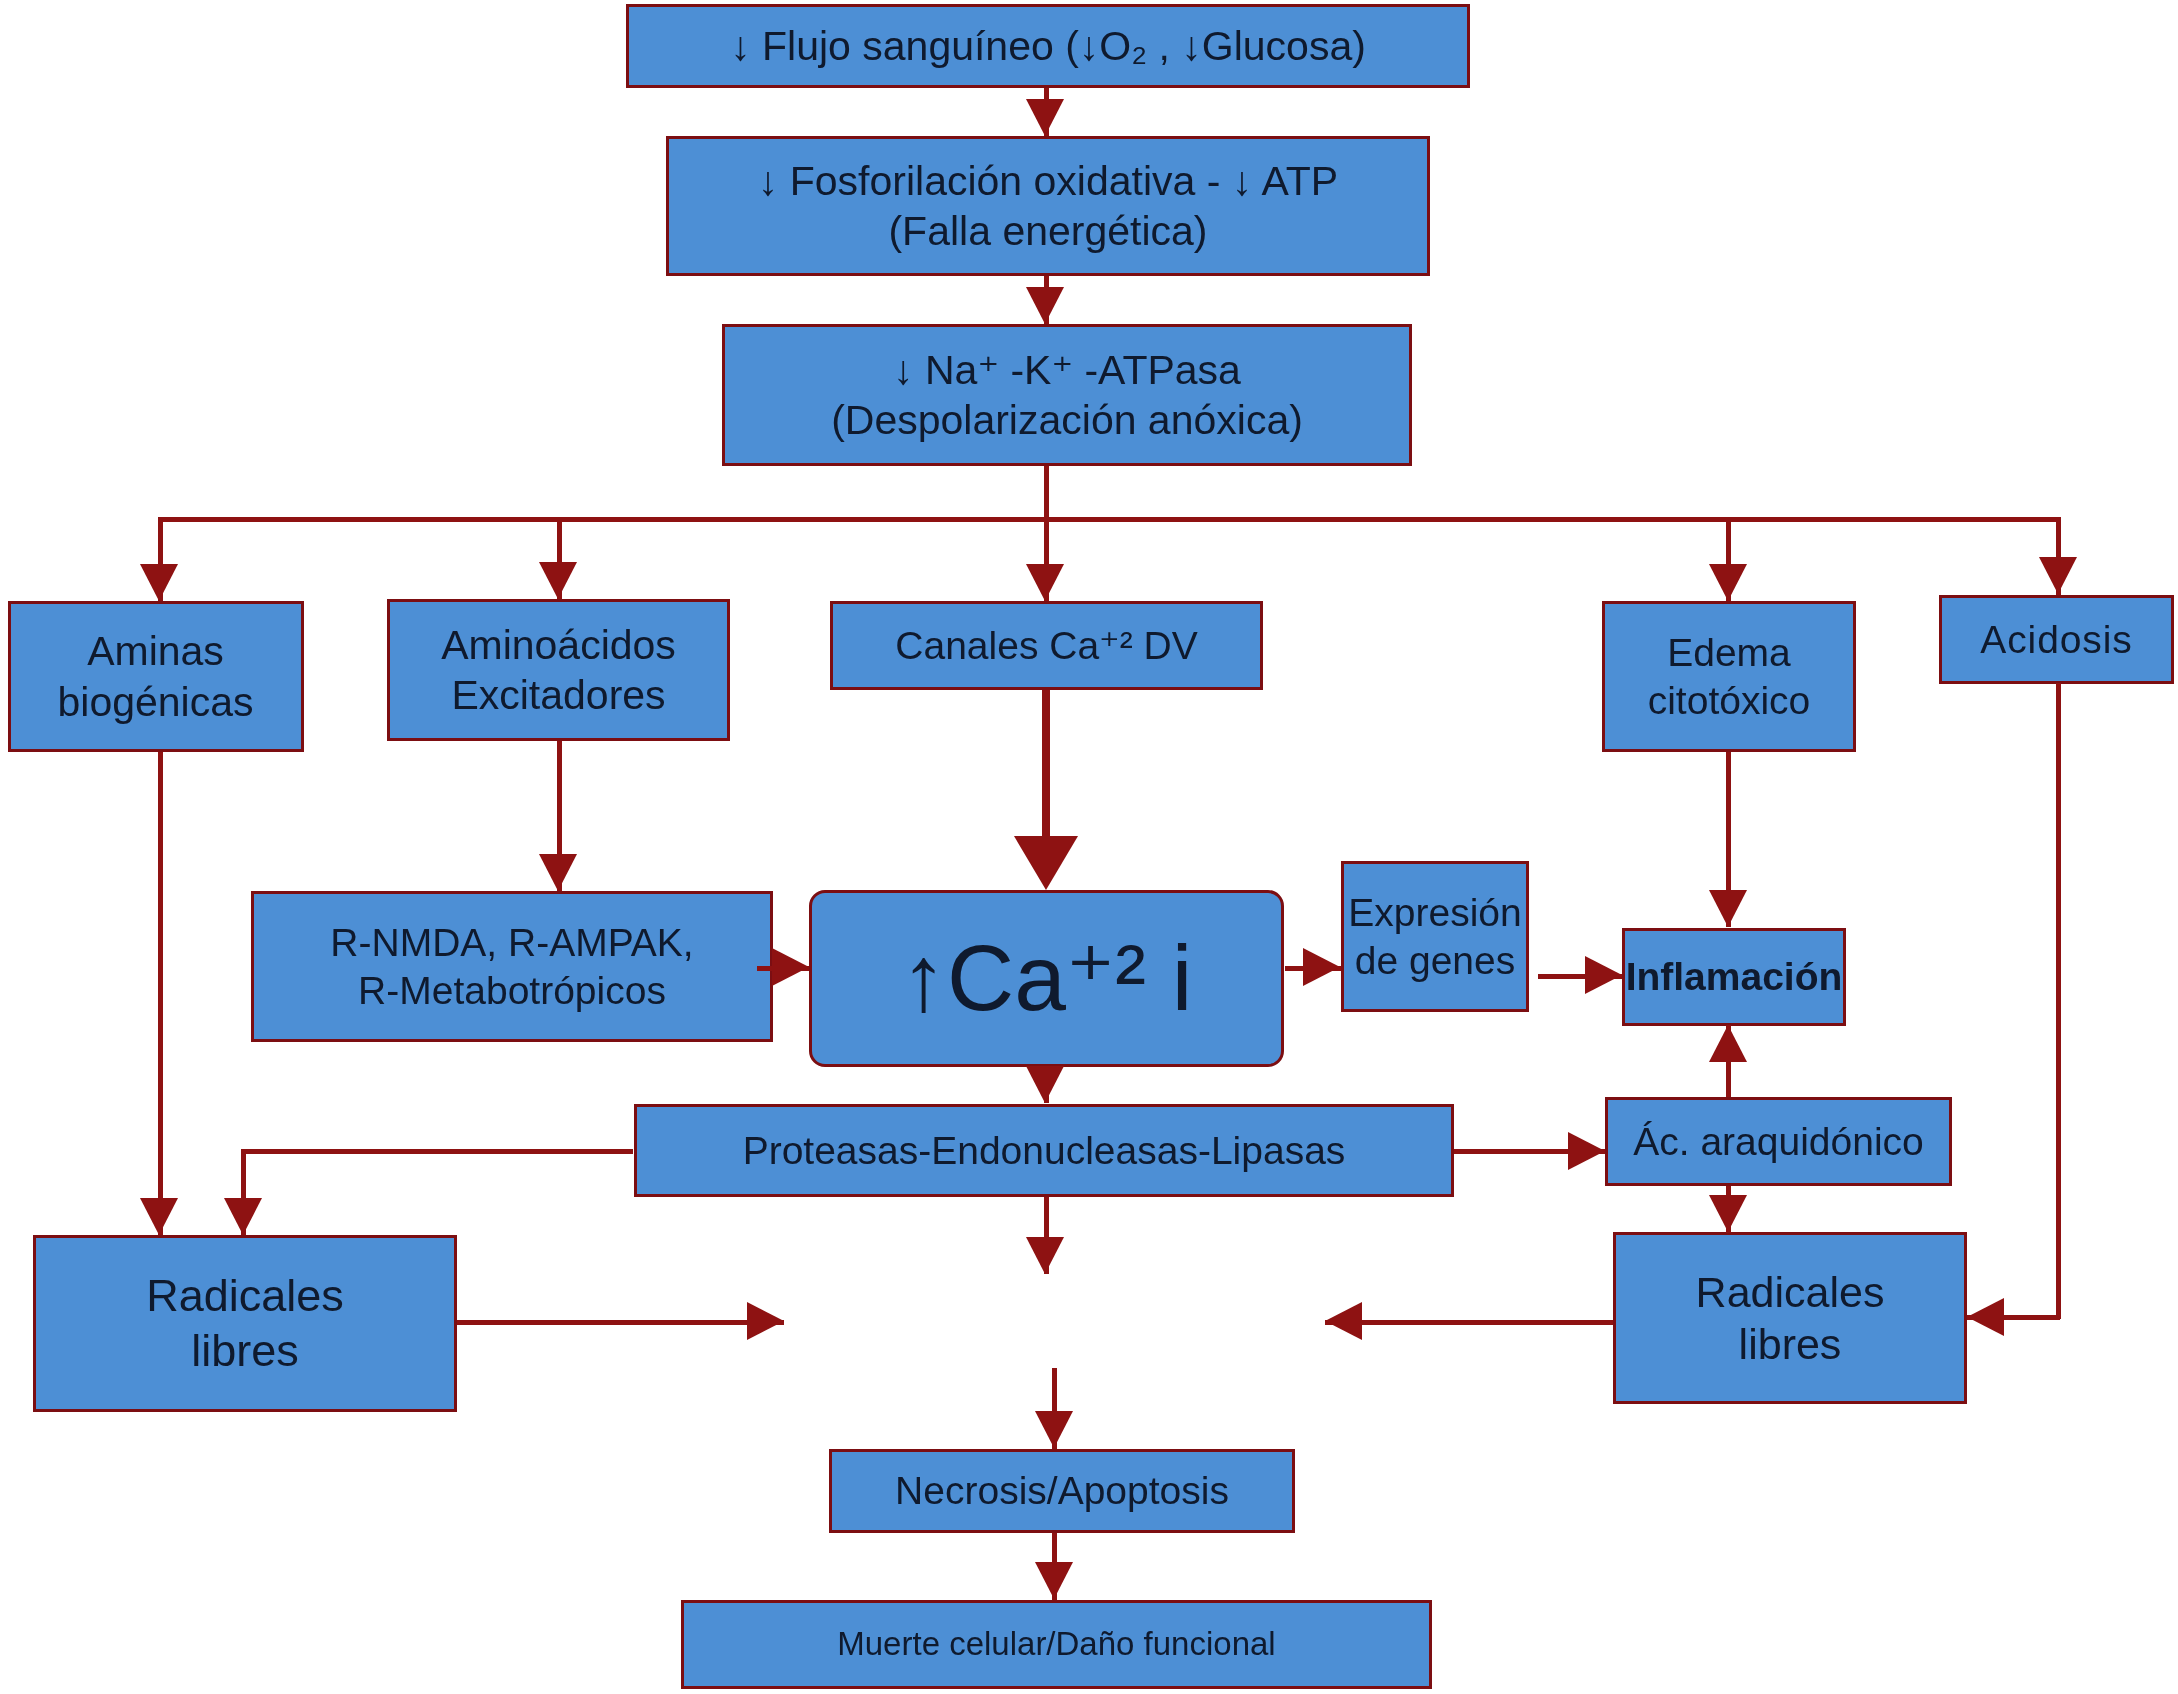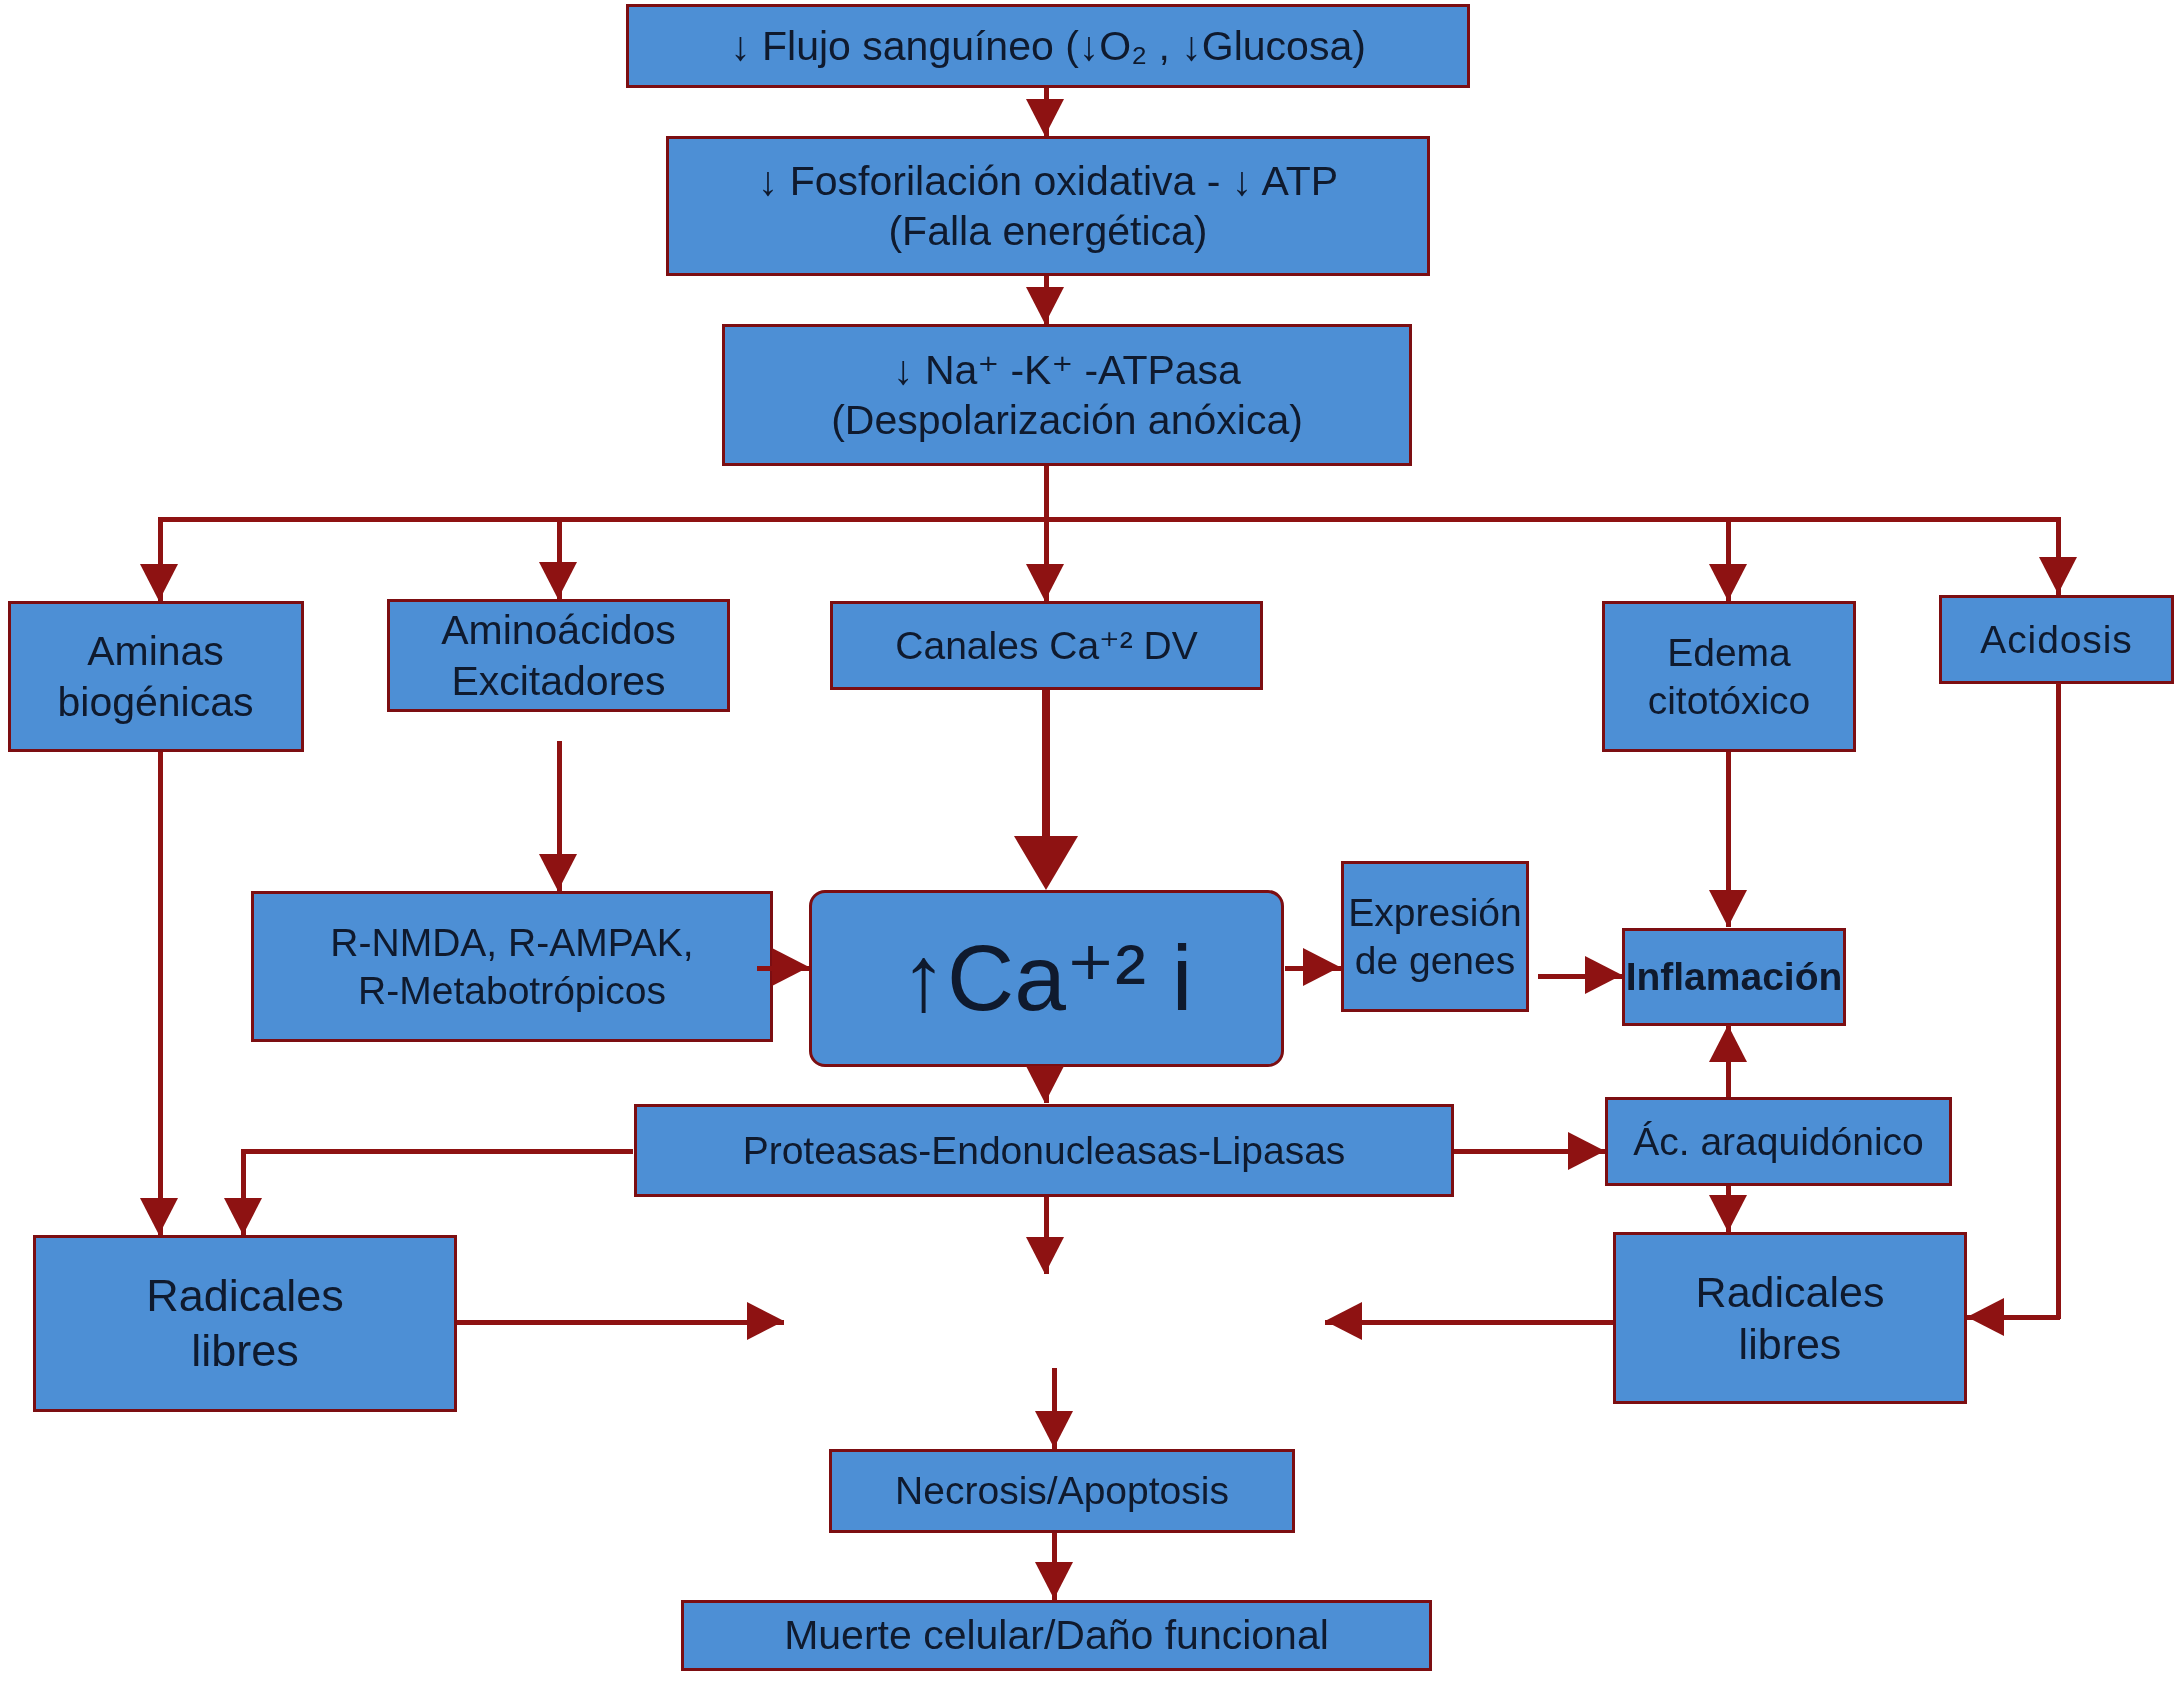--- a/index.html
+++ b/index.html
@@ -48,21 +48,21 @@
 
   <div class="box" style="left:666px;top:136px;width:764px;height:140px;font-size:41px;">↓ Fosforilación oxidativa - ↓ ATP
 (Falla energética)</div>
 
   <div class="box" style="left:722px;top:324px;width:690px;height:142px;font-size:41px;">↓ Na⁺ -K⁺ -ATPasa
 (Despolarización anóxica)</div>
 
   <div class="box" style="left:7.5px;top:601px;width:296px;height:151px;font-size:41px;">Aminas
 biogénicas</div>
 
-  <div class="box" style="left:387px;top:599px;width:343px;height:113px;font-size:41px;">Aminoácidos
+  <div class="box" style="left:387px;top:599px;width:343px;height:142px;font-size:41px;">Aminoácidos
 Excitadores</div>
 
   <div class="box" style="left:830px;top:601px;width:433px;height:89px;font-size:39px;">Canales Ca⁺² DV</div>
 
   <div class="box" style="left:1602px;top:601px;width:254px;height:151px;font-size:39px;">Edema
 citotóxico</div>
 
   <div class="box" style="left:1939px;top:595px;width:235px;height:89px;font-size:39px;letter-spacing:0.9px;">Acidosis</div>
 
   <div class="box" style="left:235px;top:891px;width:522px;height:151px;font-size:39px;margin-left:16px;">R-NMDA, R-AMPAK,
@@ -81,21 +81,21 @@
 
   <div class="box" style="left:33px;top:1235px;width:424px;height:177px;font-size:45px;">Radicales
 libres</div>
 
 
   <div class="box" style="left:1613px;top:1232px;width:354px;height:172px;font-size:43px;">Radicales
 libres</div>
 
   <div class="box" style="left:829px;top:1449px;width:466px;height:84px;font-size:39px;">Necrosis/Apoptosis</div>
 
-  <div class="box" style="left:681px;top:1600px;width:751px;height:71px;font-size:41px;">Muerte celular/Daño funcional</div>
+  <div class="box" style="left:681px;top:1600px;width:751px;height:89px;font-size:33px;">Muerte celular/Daño funcional</div>
 
   <div class="line" style="left:1044px;top:88px;width:4.7px;height:48px;"></div>
   <div class="head down" style="left:1026px;top:99px;"></div>
 
   <div class="line" style="left:1044px;top:276px;width:4.7px;height:48px;"></div>
   <div class="head down" style="left:1026px;top:287px;"></div>
 
   <div class="line" style="left:1044px;top:466px;width:4.7px;height:54px;"></div>
   <div class="line" style="left:158px;top:517px;width:1903px;height:4.7px;"></div>
 

